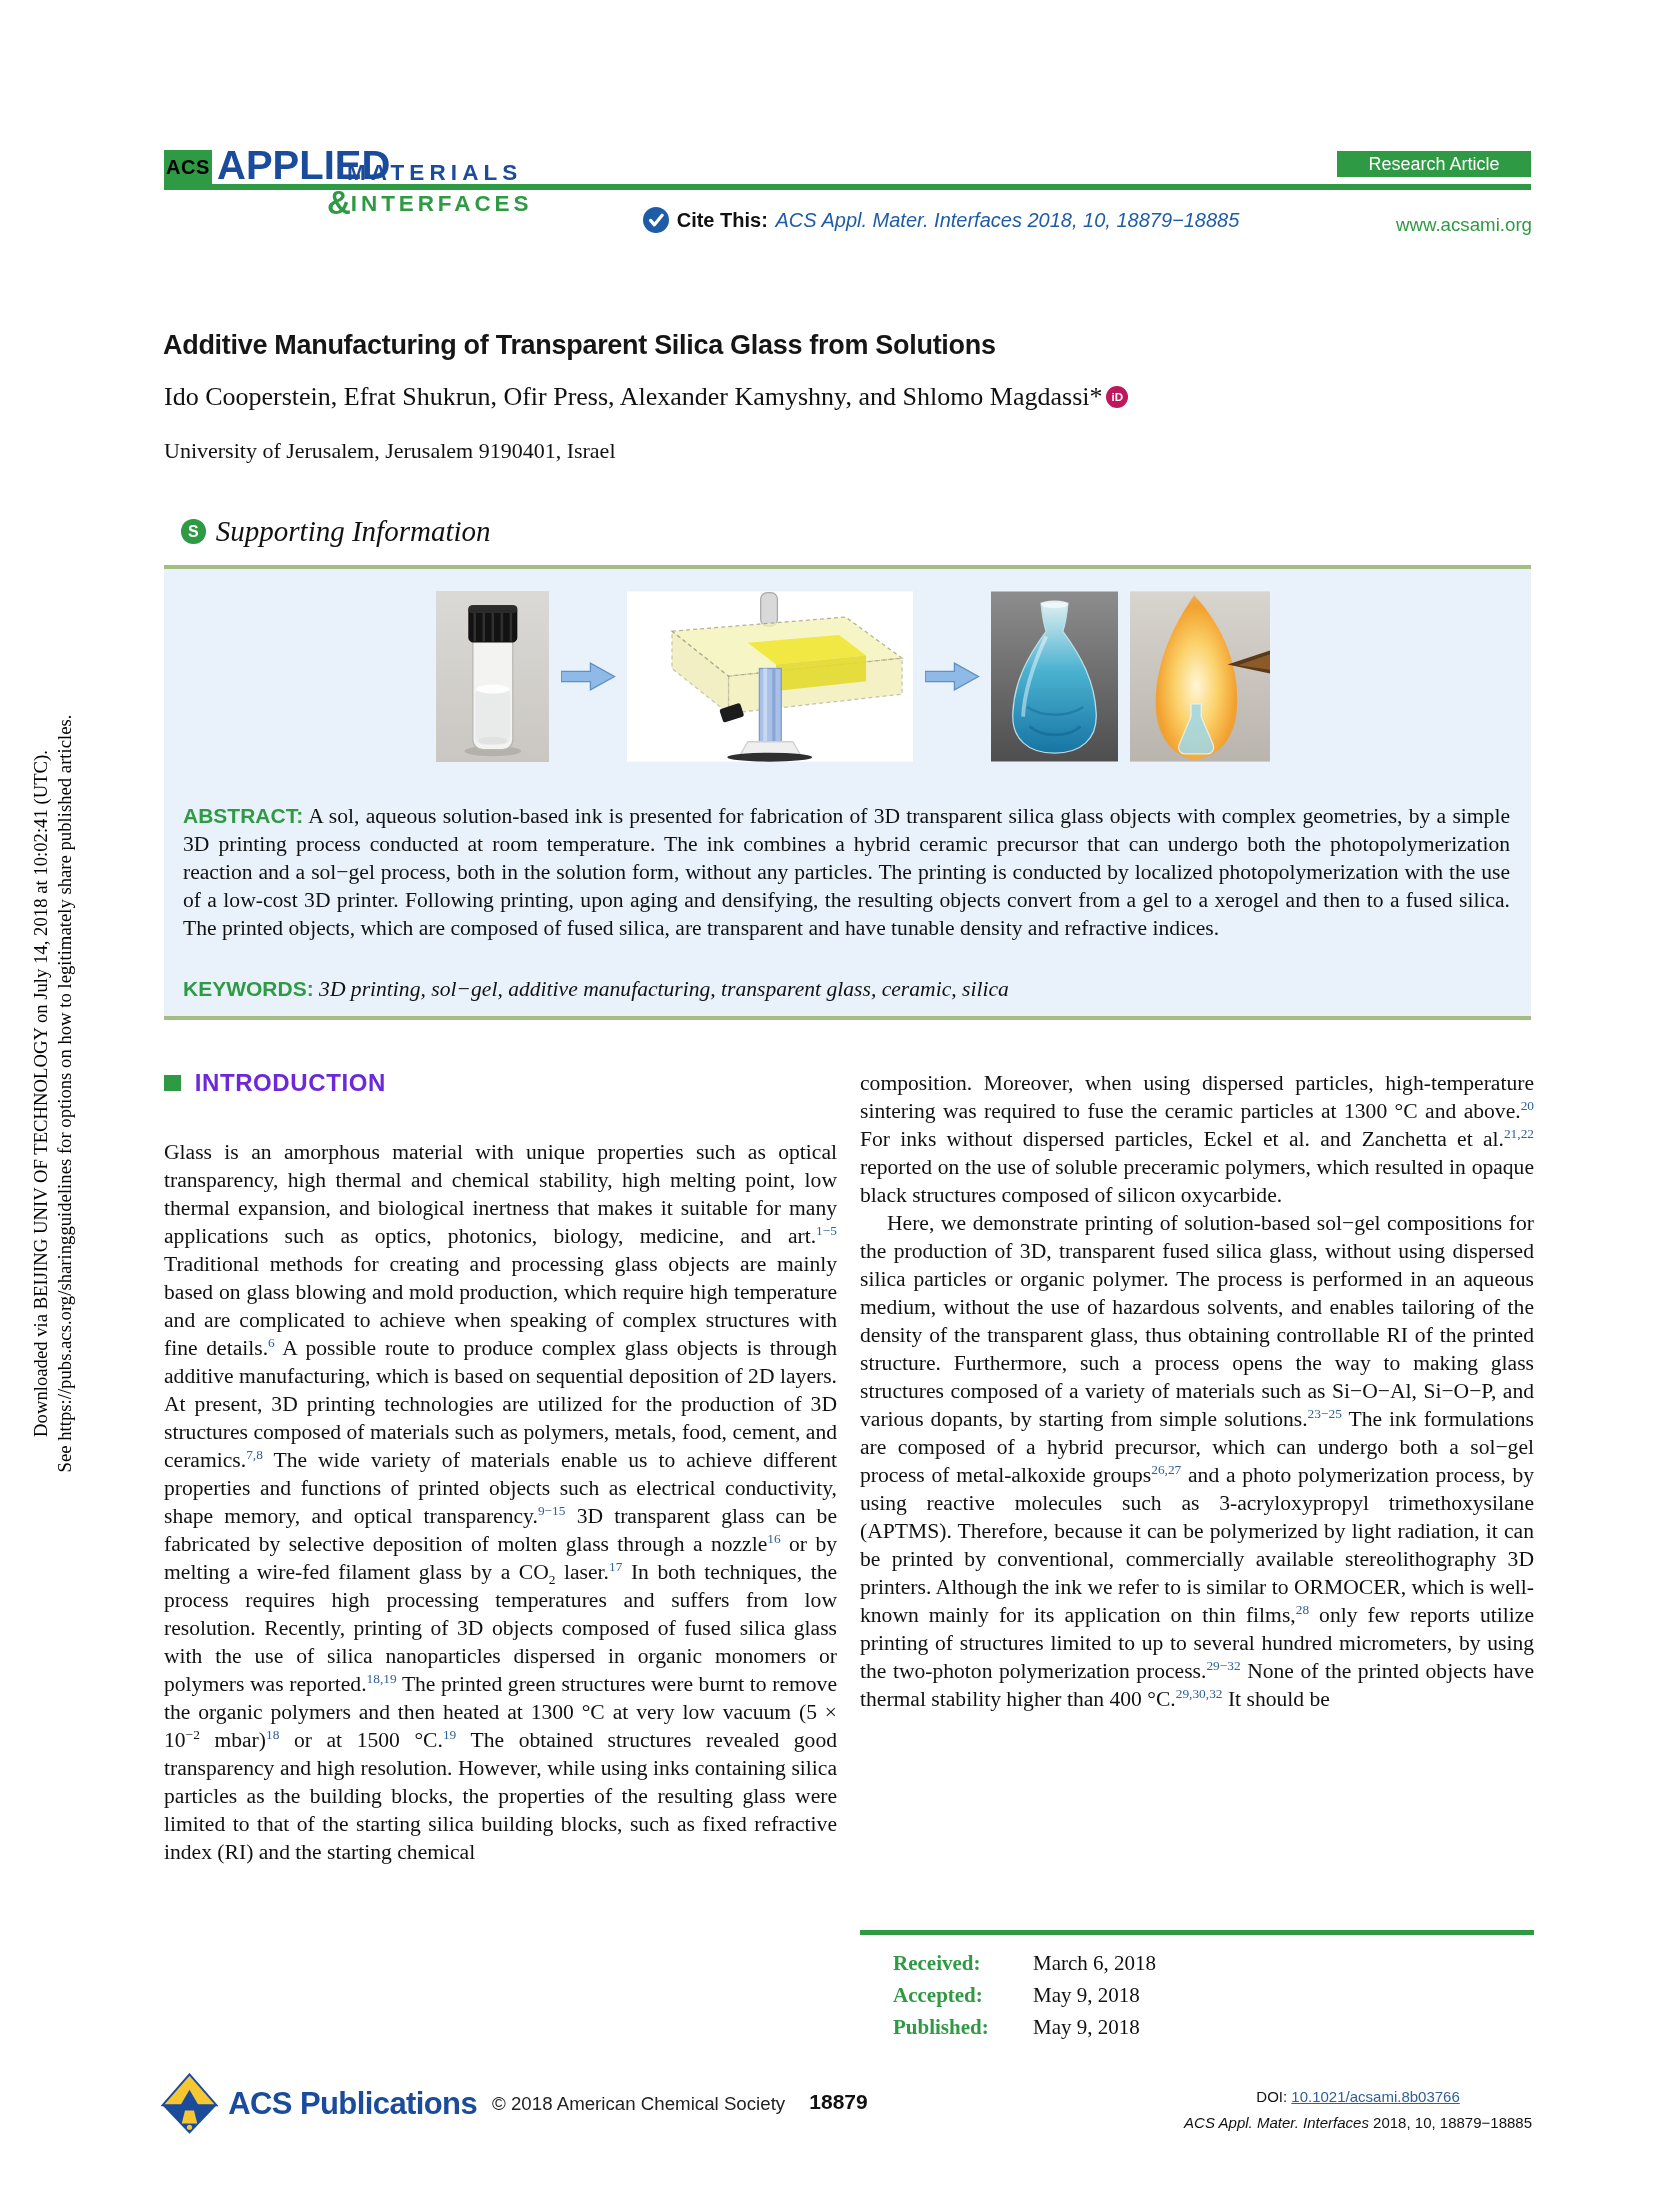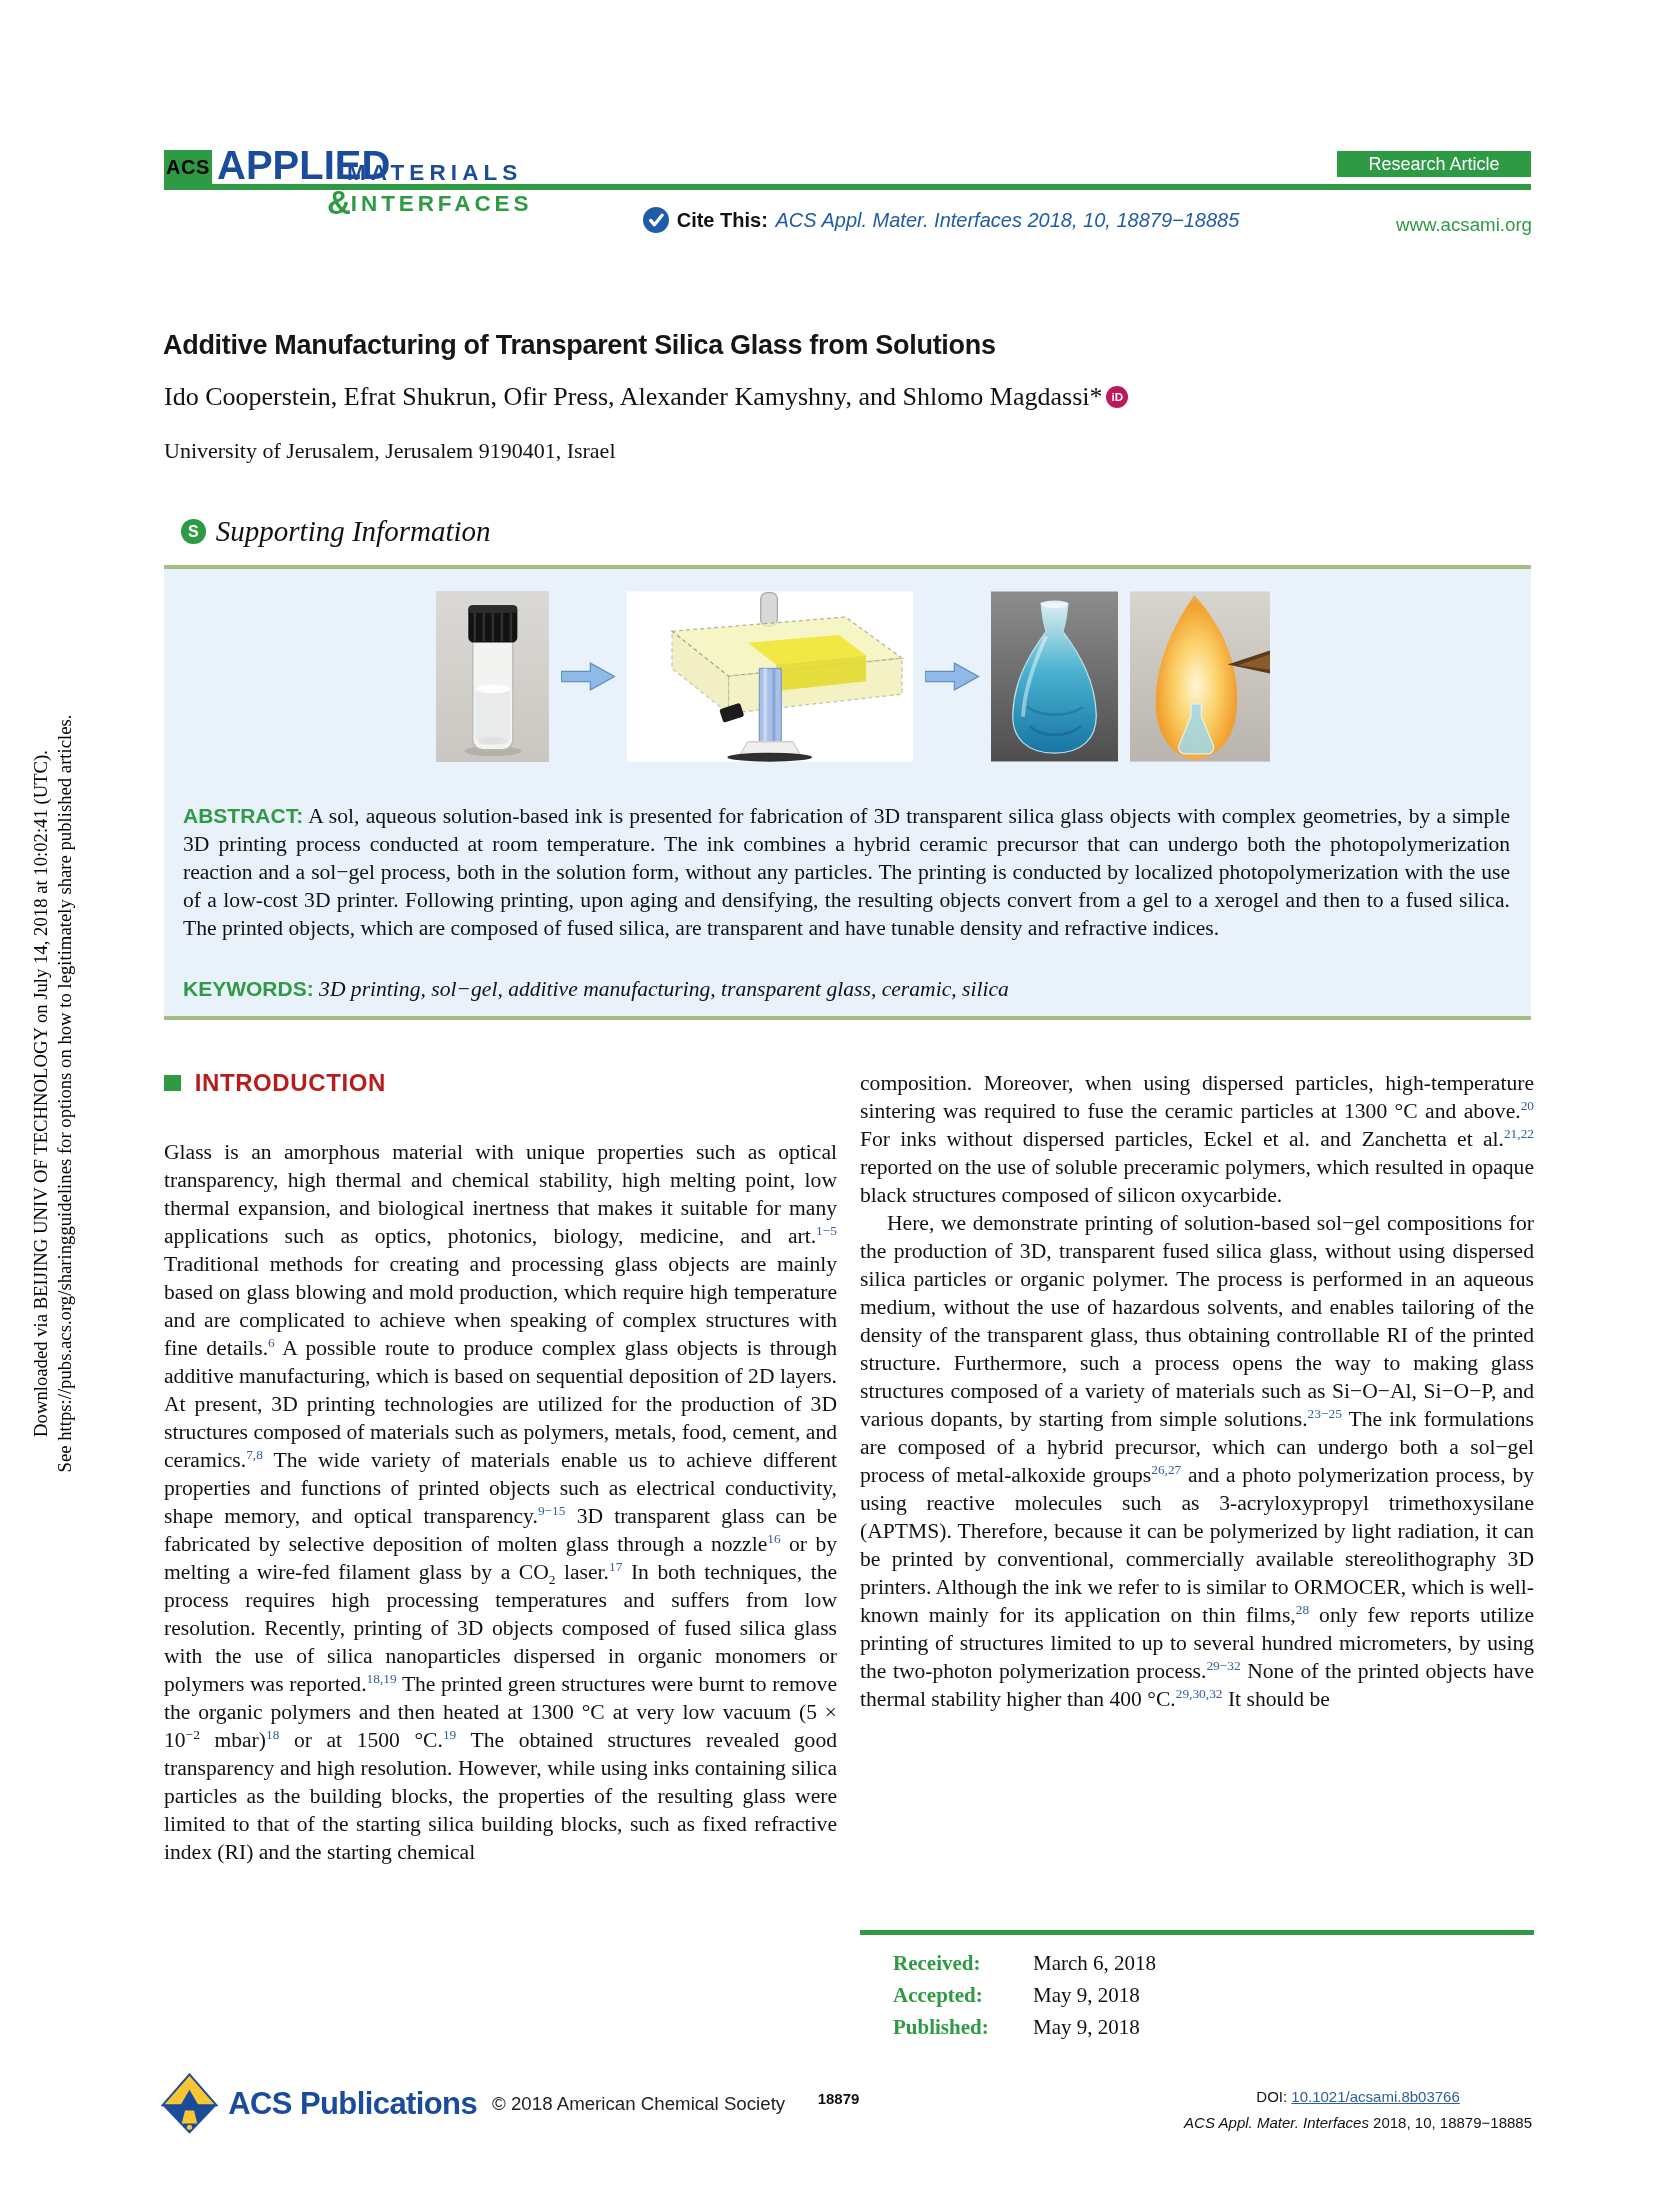--- a/index.html
+++ b/index.html
@@ -50,42 +50,42 @@
   .ga-img{height:171px;display:block;}
   .abstract-p{position:absolute;left:183px;top:780px;width:1327px;font-size:21.6px;line-height:28px;
     text-align:justify;color:#111;}
   .sec-label{font-family:"Liberation Sans",sans-serif;font-weight:bold;color:#2f9a44;font-size:21px;}
   .keywords-p{position:absolute;left:183px;top:955px;width:1327px;font-size:21.6px;color:#111;}
   .keywords-val{font-style:italic;}
 
   
   .intro-head{position:absolute;left:164px;top:1069px;display:flex;align-items:center;gap:14px;}
   .intro-square{width:16.7px;height:16.7px;background:#2f9a44;}
-  .intro-title{font-family:"Liberation Sans",sans-serif;font-weight:bold;font-size:24px;color:#b91c1c;letter-spacing:0.6px;}
+  .intro-title{font-family:"Liberation Sans",sans-serif;font-weight:bold;font-size:24px;color:#6d28d9;letter-spacing:0.6px;}
   .col{font-size:21.6px;line-height:28px;text-align:justify;color:#111;}
   .col-left{position:absolute;left:164px;top:1138px;width:673px;}
   .col-right{position:absolute;left:860px;top:1069px;width:674px;}
   .col p{margin:0;}
   .col-right .p2{text-indent:27px;}
   sup{font-size:0.62em;line-height:0;color:#2e5f96;}
   sup.k{color:inherit;}
   sub{font-size:0.62em;line-height:0;}
 
   
   .dates-box{position:absolute;left:860px;top:1930px;width:674px;border-top:5.8px solid #2f9a44;padding-top:11.6px;}
   .date-row{display:flex;font-size:21px;line-height:32px;}
   .date-label{width:140px;font-weight:bold;color:#2f9a44;margin-left:33px;}
   .date-val{color:#111;}
 
   
   .pub-logo{position:absolute;left:161px;top:2073px;display:flex;align-items:center;gap:10.3px;}
   .pub-logo-text{font-family:"Liberation Sans",sans-serif;font-weight:bold;font-size:31px;color:#1b4b9b;letter-spacing:-0.6px;}
   .copyright{position:absolute;left:450px;top:2093px;font-family:"Liberation Sans",sans-serif;font-size:18.7px;color:#222;padding-left:42px;}
   .pageno{position:absolute;left:774px;top:2090px;width:129px;text-align:center;
-    font-family:"Liberation Sans",sans-serif;font-weight:bold;font-size:15px;color:#111;}
+    font-family:"Liberation Sans",sans-serif;font-weight:bold;font-size:21px;color:#111;}
   .doi-block{position:absolute;right:145px;top:2084px;text-align:center;
     font-family:"Liberation Sans",sans-serif;font-size:15px;line-height:26px;color:#111;}
   .doi-link{color:#2e5f96;}
   .journal-italic{font-style:italic;}
 </style>
 </head>
 <body>
 
 <div class="page">
 

